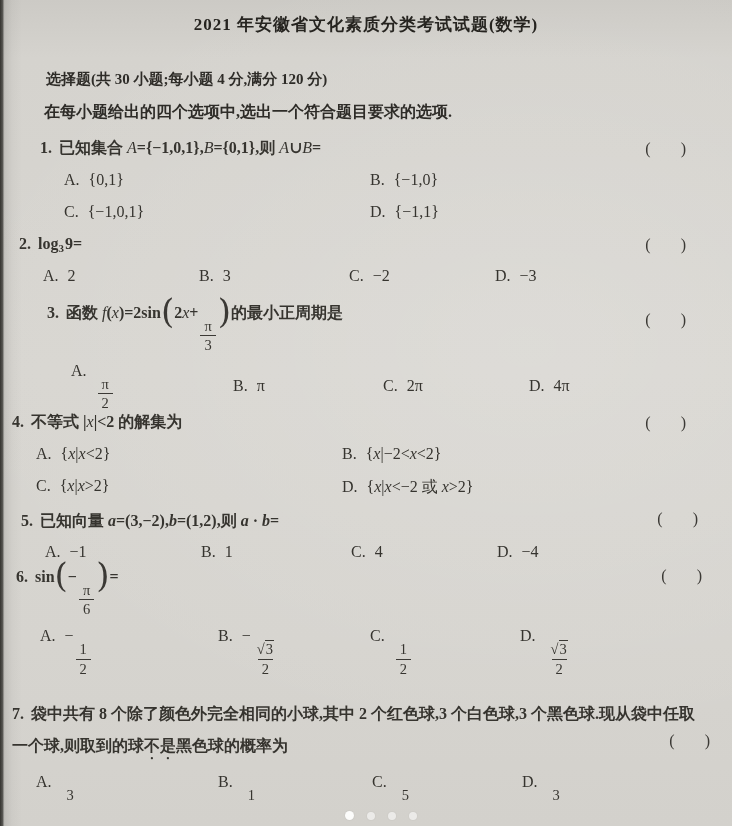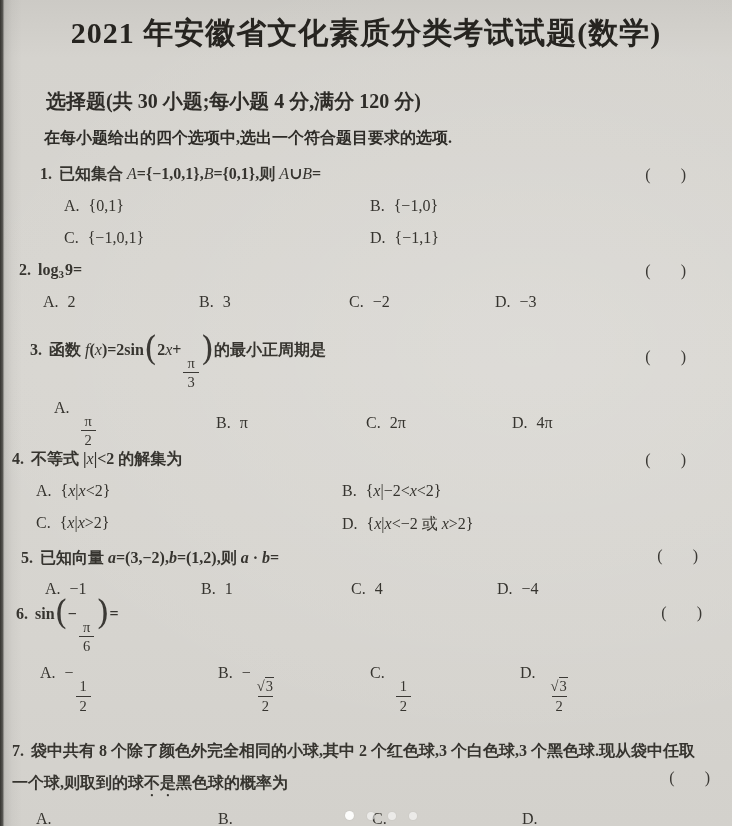--- a/index.html
+++ b/index.html
@@ -14,32 +14,32 @@
       linear-gradient(90deg, rgba(20,20,18,0.30) 0px, rgba(20,20,18,0.10) 5px, rgba(20,20,18,0.03) 12px, rgba(0,0,0,0) 22px),
       linear-gradient(180deg, #cccac5 0%, #d5d3ce 7%, #d8d6d1 45%, #d6d4cf 78%, #d3d1cc 100%);
   }
   .edge-strip{
     position:absolute;left:0;top:0;bottom:0;width:4px;
     background:linear-gradient(90deg,#34332f 0%,#5a5955 70%,rgba(90,89,85,0) 100%);
   }
   .title{
     margin:0;padding:13px 10px 0 10px;
     text-align:center;
-    font-size:30px;font-weight:700;letter-spacing:1px;
+    font-size:17px;font-weight:700;letter-spacing:1px;
     color:#262420;
   }
-  .section-line{margin:34px 0 0 46px;font-size:20px;color:#2e2c28;}
+  .section-line{margin:34px 0 0 46px;font-size:15px;color:#2e2c28;}
   .section-line .sec-head{font-weight:700;}
   .section-line .sec-note{font-weight:600;}
   .instructions{margin:13px 0 0 44px;font-size:16px;font-weight:700;color:#2e2c28;}
 
   .question{position:relative;font-size:16px;}
   .q-1{margin-top:14px;padding-left:40px;}
   .q-2{margin-top:12px;padding-left:19px;}
-  .q-3{margin-top:23px;padding-left:30px;}
+  .q-3{margin-top:12px;padding-left:47px;}
   .q-4{padding-left:12px;}
   .q-5{margin-top:12px;padding-left:21px;}
   .q-6{padding-left:16px;}
   .q-7{margin-top:21px;padding-left:12px;}
 
   .stem-row{position:relative;line-height:1.35;padding-right:80px;}
   .q-7 .stem-row{padding-right:28px;line-height:2.0;}
   .qnum{font-weight:700;margin-right:7px;}
   .stem{font-weight:600;}
 

